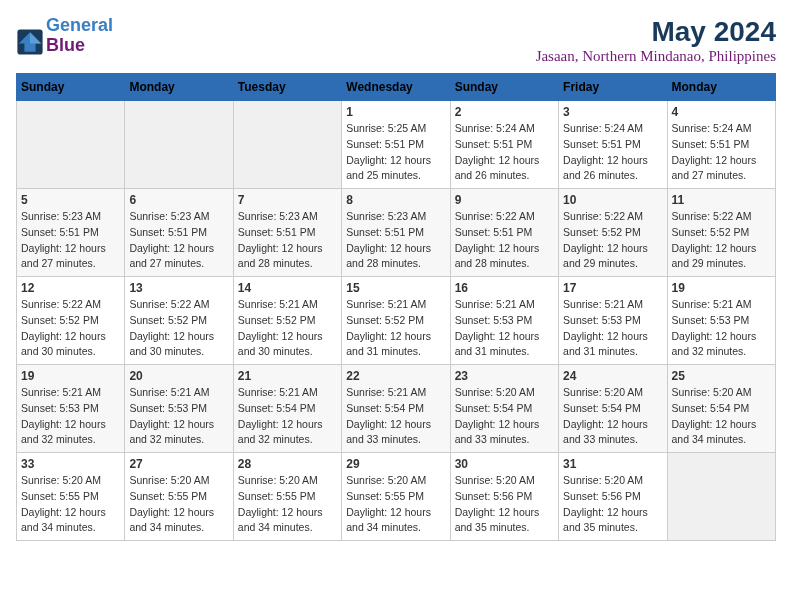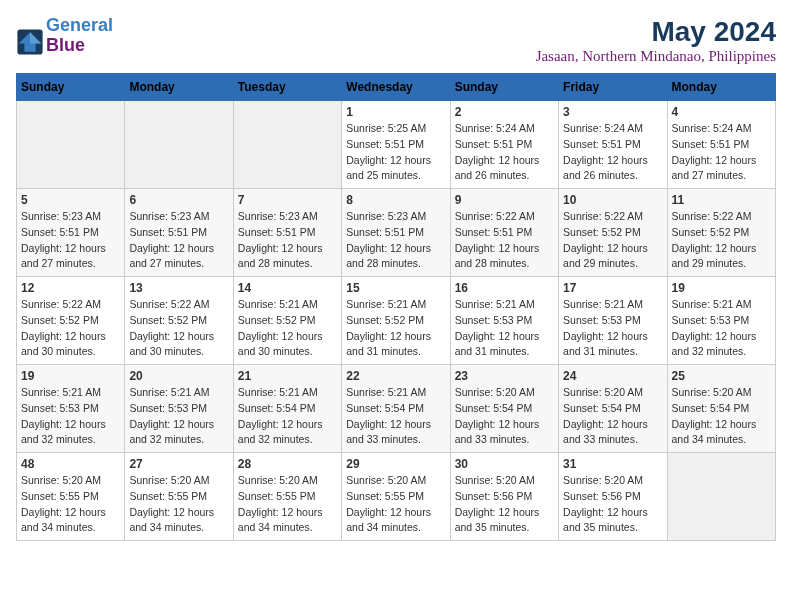--- a/index.html
+++ b/index.html
@@ -229,21 +229,21 @@
           <span class="day-num">24</span>
           <div class="day-info"><span>Sunrise: 5:20 AM</span><br><span>Sunset: 5:54 PM</span><br><span>Daylight: 12 hours</span><br><span>and 33 minutes.</span></div>
         </td>
         <td>
           <span class="day-num">25</span>
           <div class="day-info"><span>Sunrise: 5:20 AM</span><br><span>Sunset: 5:54 PM</span><br><span>Daylight: 12 hours</span><br><span>and 34 minutes.</span></div>
         </td>
       </tr>
       <tr>
         <td>
-          <span class="day-num">48</span>
+          <span class="day-num">33</span>
           <div class="day-info"><span>Sunrise: 5:20 AM</span><br><span>Sunset: 5:55 PM</span><br><span>Daylight: 12 hours</span><br><span>and 34 minutes.</span></div>
         </td>
         <td>
           <span class="day-num">27</span>
           <div class="day-info"><span>Sunrise: 5:20 AM</span><br><span>Sunset: 5:55 PM</span><br><span>Daylight: 12 hours</span><br><span>and 34 minutes.</span></div>
         </td>
         <td>
           <span class="day-num">28</span>
           <div class="day-info"><span>Sunrise: 5:20 AM</span><br><span>Sunset: 5:55 PM</span><br><span>Daylight: 12 hours</span><br><span>and 34 minutes.</span></div>
         </td>

